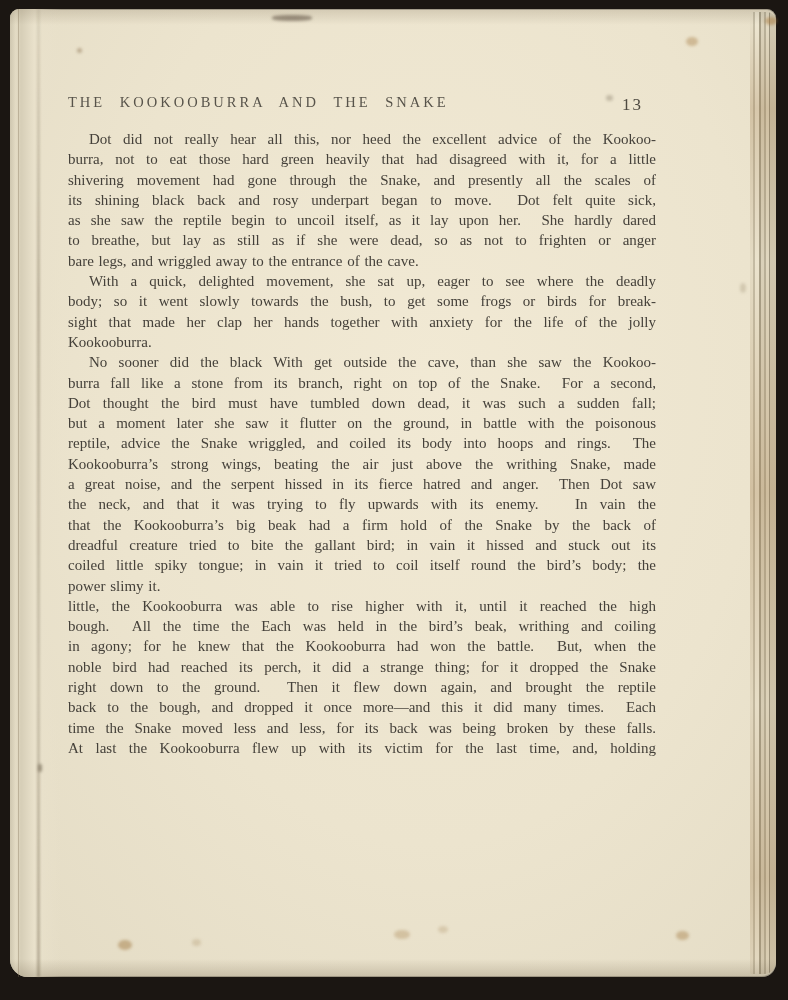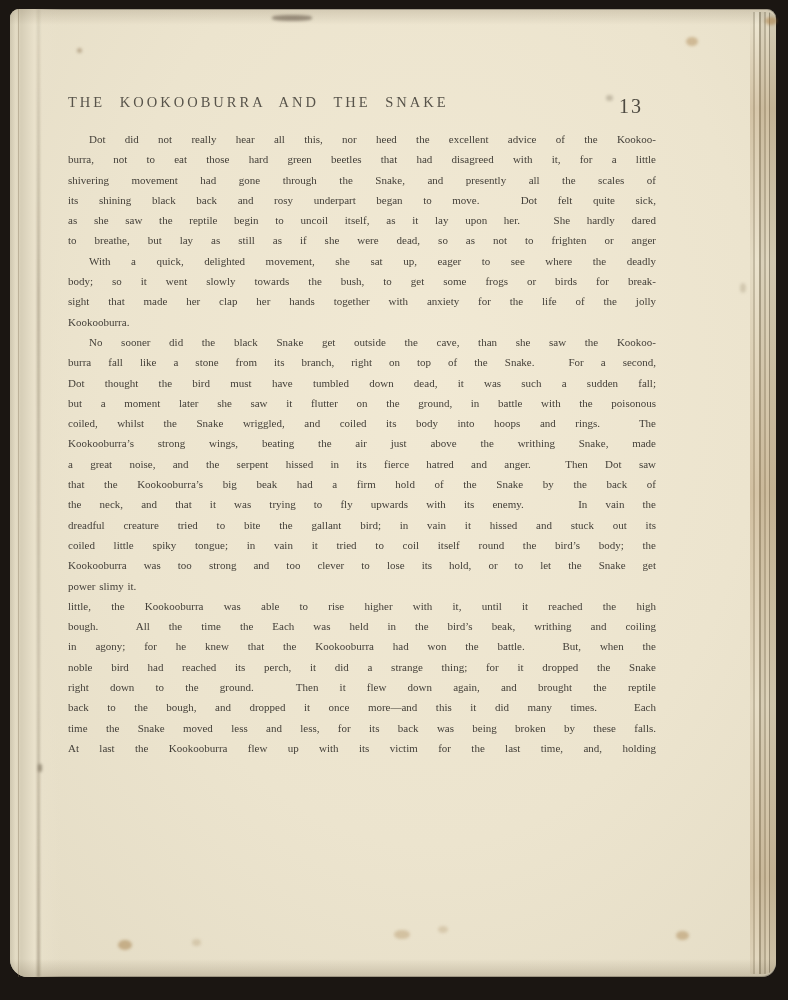--- a/index.html
+++ b/index.html
@@ -74,26 +74,26 @@
   .running-head{
     position:absolute;left:58px;top:85px;width:588px;height:18px;
     color:#57534a;
   }
   .running-title{
     position:absolute;left:0;right:0;text-align:left;
     font-size:14.5px;letter-spacing:3px;word-spacing:8px;
   }
   .folio{
     position:absolute;right:13px;top:1px;
-    font-size:20px;letter-spacing:2px;color:#4e4a41;
+    font-size:17px;letter-spacing:2px;color:#4e4a41;
   }
 
   .body-text{
     position:absolute;left:58px;top:120px;width:588px;
-    font-size:11px;line-height:20.3px;
+    font-size:15px;line-height:20.3px;
     color:#45413a;
     word-spacing:1px;
   }
   .para{margin:0;padding:0;}
   .line{
     text-align:justify;
     text-align-last:justify;
     white-space:pre-wrap;
   }
   .line.first{text-indent:21px;}
@@ -129,47 +129,47 @@
 
     <div class="running-head">
       <div class="running-title">THE KOOKOOBURRA AND THE SNAKE</div>
       <div class="folio">13</div>
     </div>
 
     <div class="body-text">
 
       <div class="para">
         <div class="line first">Dot did not really hear all this, nor heed the excellent advice of the Kookoo-</div>
-        <div class="line">burra, not to eat those hard green beetles that had disagreed with it, for a little</div>
+        <div class="line">burra, not to eat those hard green heavily that had disagreed with it, for a little</div>
         <div class="line">shivering movement had gone through the Snake, and presently all the scales of</div>
         <div class="line">its shining black back and rosy underpart began to move.  Dot felt quite sick,</div>
         <div class="line">as she saw the reptile begin to uncoil itself, as it lay upon her.  She hardly dared</div>
         <div class="line">to breathe, but lay as still as if she were dead, so as not to frighten or anger</div>
+        <div class="line end">bare legs, and wriggled away to the entrance of the cave.</div>
       </div>
 
       <div class="para">
         <div class="line first">With a quick, delighted movement, she sat up, eager to see where the deadly</div>
         <div class="line">body; so it went slowly towards the bush, to get some frogs or birds for break-</div>
         <div class="line">sight that made her clap her hands together with anxiety for the life of the jolly</div>
         <div class="line end">Kookooburra.</div>
       </div>
 
       <div class="para">
-        <div class="line first">No sooner did the black Snake get outside the cave, than she saw the Kookoo-</div>
+        <div class="line first">No sooner did the black With get outside the cave, than she saw the Kookoo-</div>
         <div class="line">burra fall like a stone from its branch, right on top of the Snake.  For a second,</div>
         <div class="line">Dot thought the bird must have tumbled down dead, it was such a sudden fall;</div>
         <div class="line">but a moment later she saw it flutter on the ground, in battle with the poisonous</div>
-        <div class="line">coiled, whilst the Snake wriggled, and coiled its body into hoops and rings.  The</div>
+        <div class="line">reptile, advice the Snake wriggled, and coiled its body into hoops and rings.  The</div>
         <div class="line">Kookooburra’s strong wings, beating the air just above the writhing Snake, made</div>
         <div class="line">a great noise, and the serpent hissed in its fierce hatred and anger.  Then Dot saw</div>
+        <div class="line">the neck, and that it was trying to fly upwards with its enemy.   In vain the</div>
         <div class="line">that the Kookooburra’s big beak had a firm hold of the Snake by the back of</div>
-        <div class="line">the neck, and that it was trying to fly upwards with its enemy.   In vain the</div>
         <div class="line">dreadful creature tried to bite the gallant bird; in vain it hissed and stuck out its</div>
         <div class="line">coiled little spiky tongue; in vain it tried to coil itself round the bird’s body; the</div>
-        <div class="line">Kookooburra was too strong and too clever to lose its hold, or to let the Snake get</div>
         <div class="line end">power slimy it.</div>
       </div>
 
       <div class="para">
         <div class="line">little, the Kookooburra was able to rise higher with it, until it reached the high</div>
         <div class="line">bough.  All the time the Each was held in the bird’s beak, writhing and coiling</div>
         <div class="line">in agony; for he knew that the Kookooburra had won the battle.  But, when the</div>
         <div class="line">noble bird had reached its perch, it did a strange thing; for it dropped the Snake</div>
         <div class="line">right down to the ground.  Then it flew down again, and brought the reptile</div>
         <div class="line">back to the bough, and dropped it once more—and this it did many times.  Each</div>

